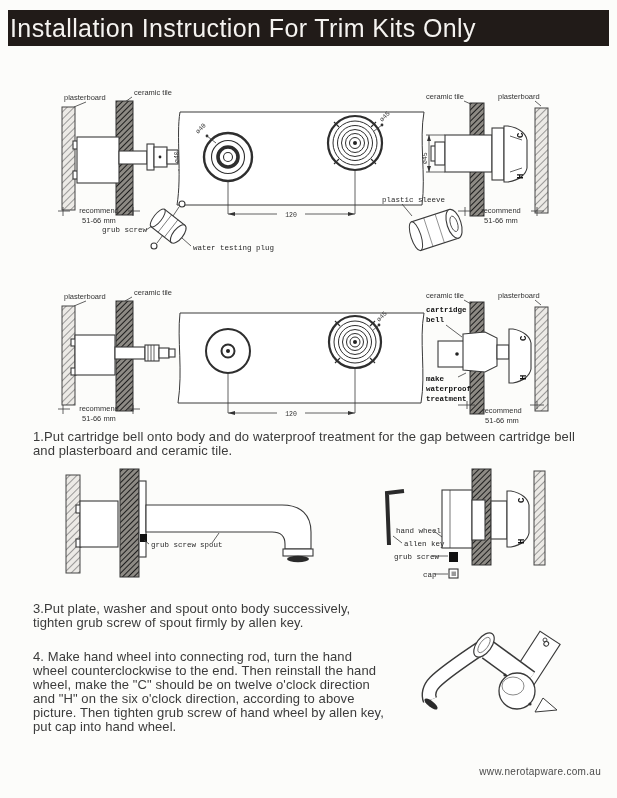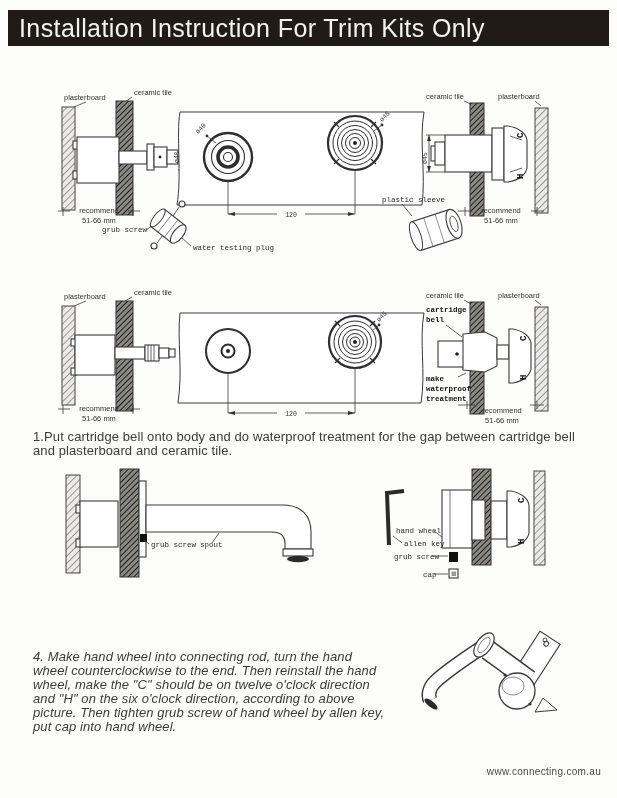--- a/index.html
+++ b/index.html
@@ -1,25 +1,25 @@
 <!DOCTYPE html>
 <html><head>
 <meta charset="utf-8">
 <style>
   html,body{margin:0;padding:0;background:#e8e8e8;}
   .page{position:relative;width:617px;height:798px;background:#fcfcfa;overflow:hidden;
         font-family:"Liberation Sans",sans-serif;color:#3b3b3b;}
   .titlebar{position:absolute;left:8px;top:10px;width:601px;height:36px;background:#211b18;
             color:#f5f3f0;display:flex;align-items:center;}
-  .titlebar span{font-size:25px;letter-spacing:.4px;padding-left:11px;white-space:nowrap;}
+  .titlebar span{font-size:25px;letter-spacing:.4px;padding-left:2px;white-space:nowrap;}
   .step{position:absolute;font-size:13px;line-height:1.07;letter-spacing:.1px;}
   #step1{left:33px;top:262px;width:560px;}
   #step2{left:33px;top:430px;width:562px;}
   #step3{left:33px;top:602px;width:356px;}
-  #step4{left:33px;top:650px;width:352px;font-style:italic;}
+  #step4{left:33px;top:650px;width:352px;}
   .figure{position:absolute;}
   #fig1{left:30px;top:80px;}
   #fig2{left:30px;top:285px;}
   #fig3{left:30px;top:465px;}
   #fig4{left:385px;top:612px;}
   .footer{position:absolute;right:16px;top:766px;font-size:10px;color:#4a4a4a;letter-spacing:.3px;}
   svg{display:block;}
   .lbl-sans{font-family:"Liberation Sans",sans-serif;font-size:7.5px;fill:#333;}
   .lbl-mono{font-family:"Liberation Mono","DejaVu Sans Mono",monospace;font-size:7.5px;fill:#2a2a2a;}
   .lbl-mono-b{font-family:"Liberation Mono","DejaVu Sans Mono",monospace;font-size:7.5px;font-weight:bold;fill:#111;}
@@ -282,20 +282,21 @@
       <path class="ln" d="M402,91 L418,91"></path>
       <rect x="419" y="87" width="9" height="10" fill="#111"></rect>
       <text class="lbl-mono" x="393" y="112">cap</text>
       <path class="ln" d="M404,109 L418,109"></path>
       <rect class="shape" x="419" y="104" width="9" height="9"></rect>
       <rect x="421.5" y="106.5" width="4.5" height="4.5" fill="#999"></rect>
     </g>
   </svg>
   </div>
 
+  <div class="step" id="step3">3.Put plate, washer and spout onto body successively, tighten grub screw of spout firmly by allen key.</div>
   <div class="step" id="step4">4. Make hand wheel into connecting rod, turn the hand wheel counterclockwise to the end. Then reinstall the hand wheel, make the "C" should be on twelve o'clock direction and "H" on the six o'clock direction, according to above picture. Then tighten grub screw of hand wheel by allen key, put cap into hand wheel.</div>
 
   <div class="figure" id="fig4">
   <svg width="225" height="150" viewBox="0 0 225 150">
     <g>
       <g transform="translate(152,46) rotate(33)">
         <rect class="shape" x="-12" y="-24" width="24" height="48"></rect>
         <circle cx="0" cy="-17" r="2.4" fill="none" stroke="#3a3a3a" stroke-width="1"></circle>
         <circle cx="0" cy="17" r="2.4" fill="none" stroke="#3a3a3a" stroke-width="1"></circle>
       </g>
@@ -313,15 +314,15 @@
       <circle cx="132" cy="79" r="18" fill="#fff" stroke="#3a3a3a" stroke-width="1.3"></circle>
       <ellipse cx="128" cy="74" rx="11" ry="9" fill="none" stroke="#3a3a3a" stroke-width=".6"></ellipse>
       <circle cx="120" cy="63" r="1.6" fill="#333"></circle>
       <circle cx="145" cy="92" r="1.6" fill="#333"></circle>
       <polygon points="158,86 172,98 150,100" fill="#fff" stroke="#3a3a3a" stroke-width="1"></polygon>
       <circle cx="160" cy="28" r="2" fill="none" stroke="#3a3a3a" stroke-width=".9"></circle>
     </g>
   </svg>
   </div>
 
-  <div class="footer">www.connecting.com.au</div>
+  <div class="footer">www.nerotapware.com.au</div>
 
 </div>
 
 </body></html>

